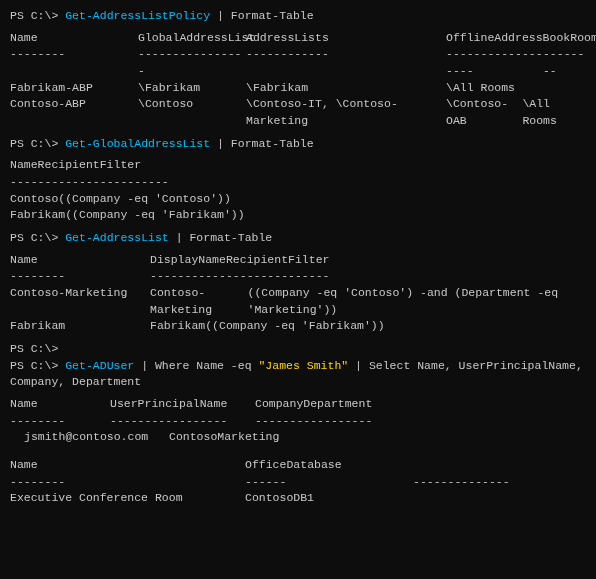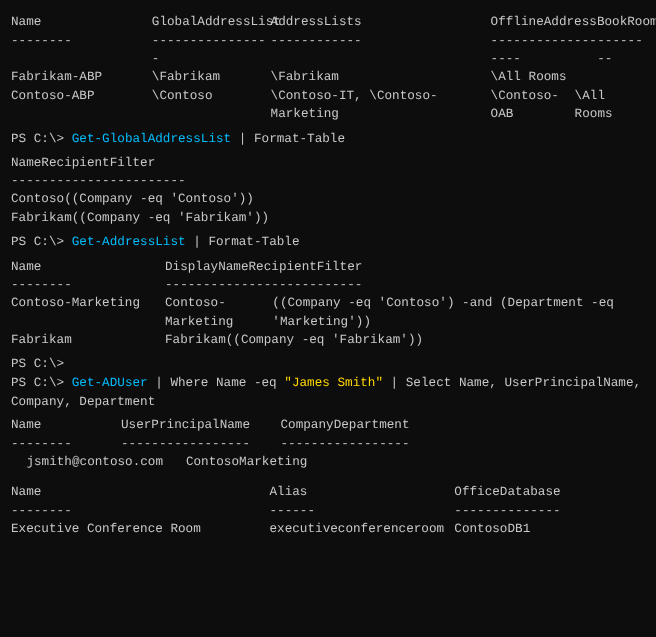--- a/index.html
+++ b/index.html
@@ -12,20 +12,21 @@
       min-height: 579px;
       padding: 8px 10px;
       line-height: 1.45;
     }
   </style>
 </head>
 <body>
 
 <div id="terminal">
     <div>
+      <div><span style="color:#c8c8c8">PS C:\&gt; </span><span style="color:#00bfff">Get-AddressListPolicy</span><span style="color:#c8c8c8"> | Format-Table</span></div>
       <div style="height: 5px;"></div>
       <div style="display: flex;">
         <span style="color: rgb(200, 200, 200); min-width: 128px; display: inline-block;">Name</span>
         <span style="color: rgb(200, 200, 200); min-width: 108px; display: inline-block;">GlobalAddressList</span>
         <span style="color: rgb(200, 200, 200); min-width: 200px; display: inline-block;">AddressLists</span>
         <span style="color: rgb(200, 200, 200);">OfflineAddressBook</span>
         <span style="color: rgb(200, 200, 200);">RoomList</span>
       </div>
       <div style="display: flex;">
         <span style="color: rgb(200, 200, 200); min-width: 128px; display: inline-block;">--------</span>
@@ -115,30 +116,28 @@
         <span style="color: rgb(200, 200, 200); min-width: 145px; display: inline-block; margin-left: 14px;">jsmith@contoso.com</span>
         <span style="color: rgb(200, 200, 200);">Contoso</span>
         <span style="color: rgb(200, 200, 200);">Marketing</span>
       </div>
       <div style="height: 6px;"></div>
     </div>
     <div>
       <div style="height: 5px;"></div>
       <div style="display: flex;">
         <span style="color: rgb(200, 200, 200); min-width: 235px; display: inline-block;">Name</span>
-        <span style="color: rgb(200, 200, 200); min-width: 168px; display: inline-block;">Alias</span>
         <span style="color: rgb(200, 200, 200); text-align: center;">Office</span>
         <span style="color: rgb(200, 200, 200);">Database</span>
       </div>
       <div style="display: flex;">
         <span style="color: rgb(200, 200, 200); min-width: 235px; display: inline-block;">--------</span>
         <span style="color: rgb(200, 200, 200); min-width: 168px; display: inline-block;">------</span>
         <span style="color: rgb(200, 200, 200);">------</span>
         <span style="color: rgb(200, 200, 200);">--------</span>
       </div>
       <div style="display: flex;">
         <span style="color: rgb(200, 200, 200); min-width: 235px; display: inline-block;">Executive Conference Room</span>
-        <span style="color: rgb(200, 200, 200); min-width: 168px; display: inline-block;">executiveconferenceroom</span>
         <span style="color: rgb(200, 200, 200);">Contoso</span>
         <span style="color: rgb(200, 200, 200);">DB1</span>
       </div>
     </div>
   </div>
 
 </body></html>

